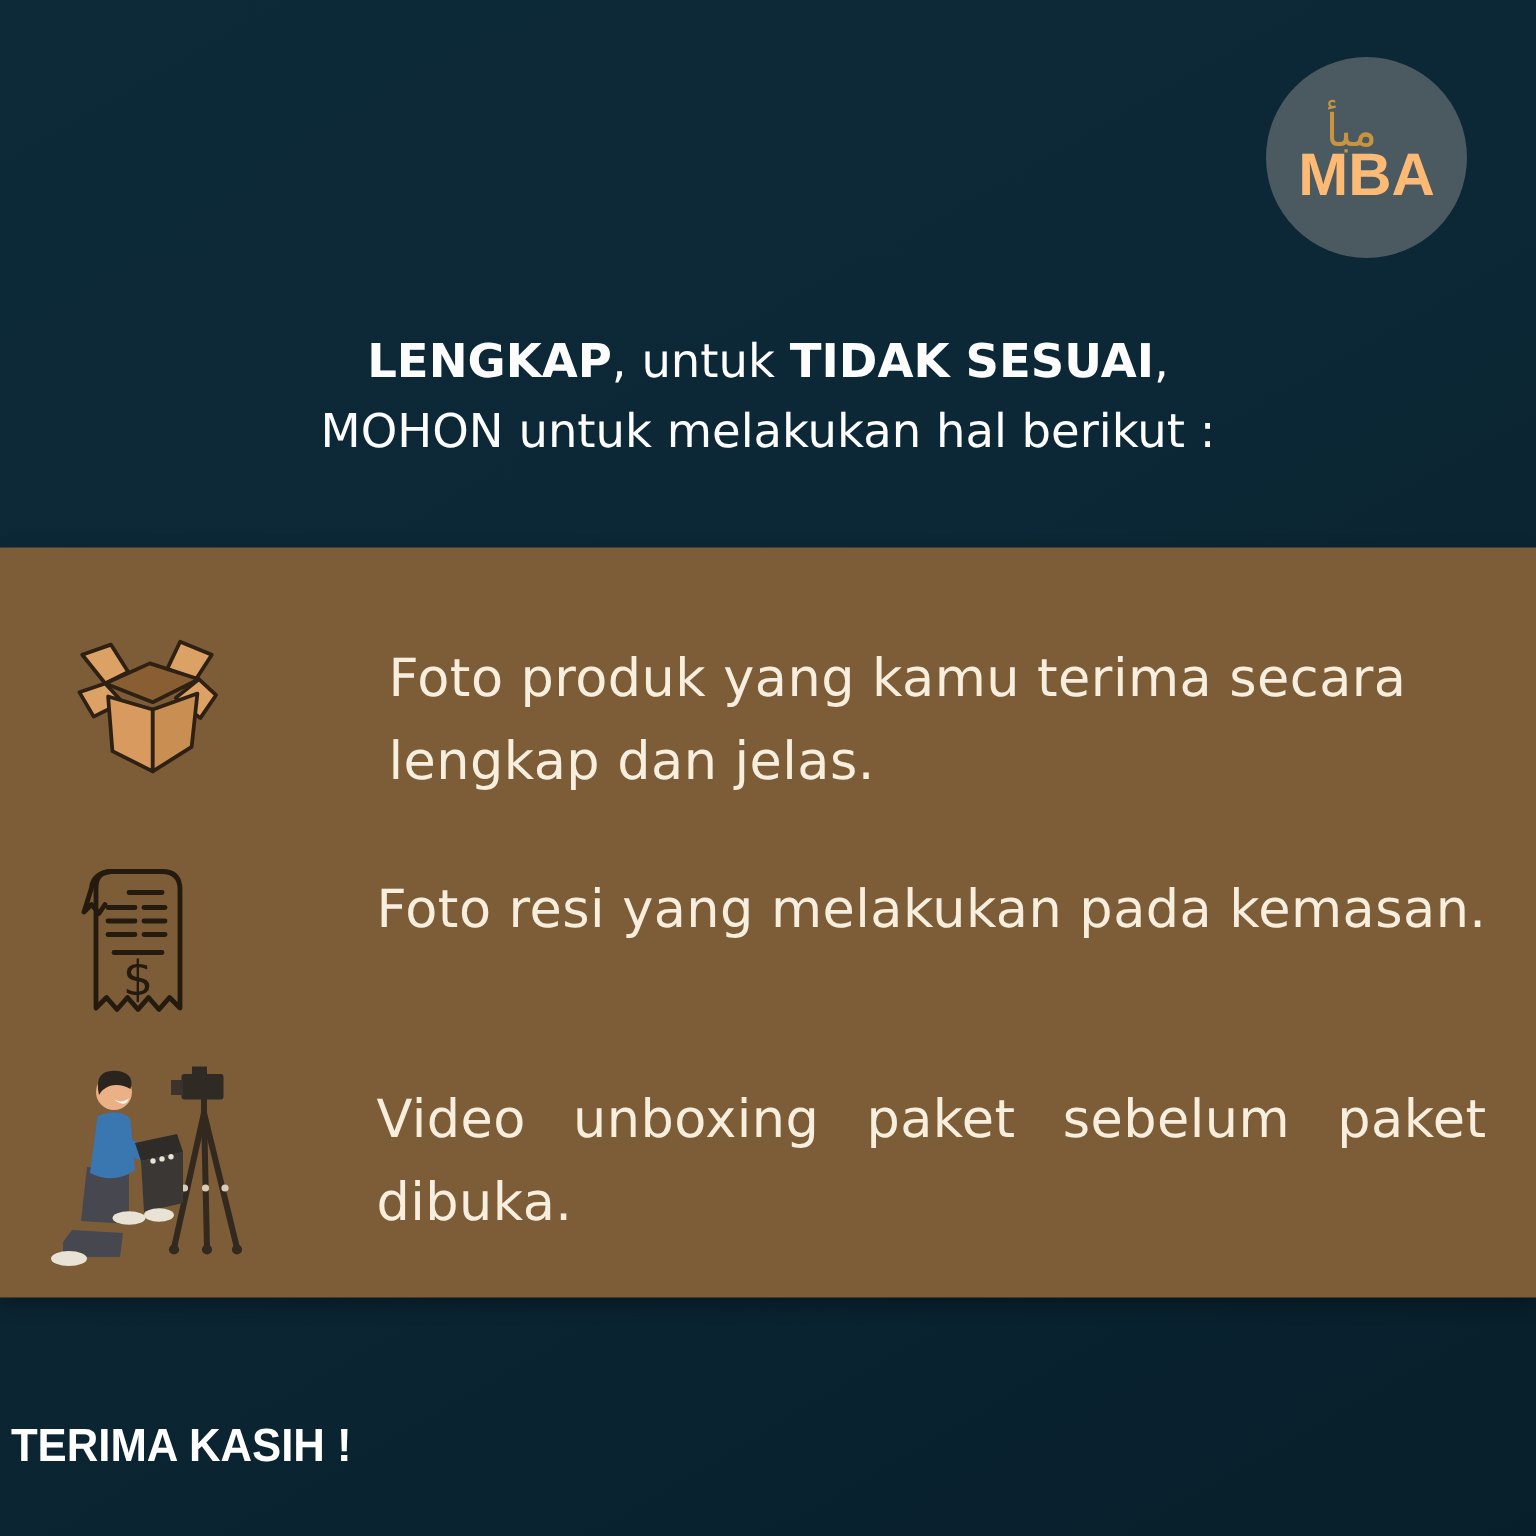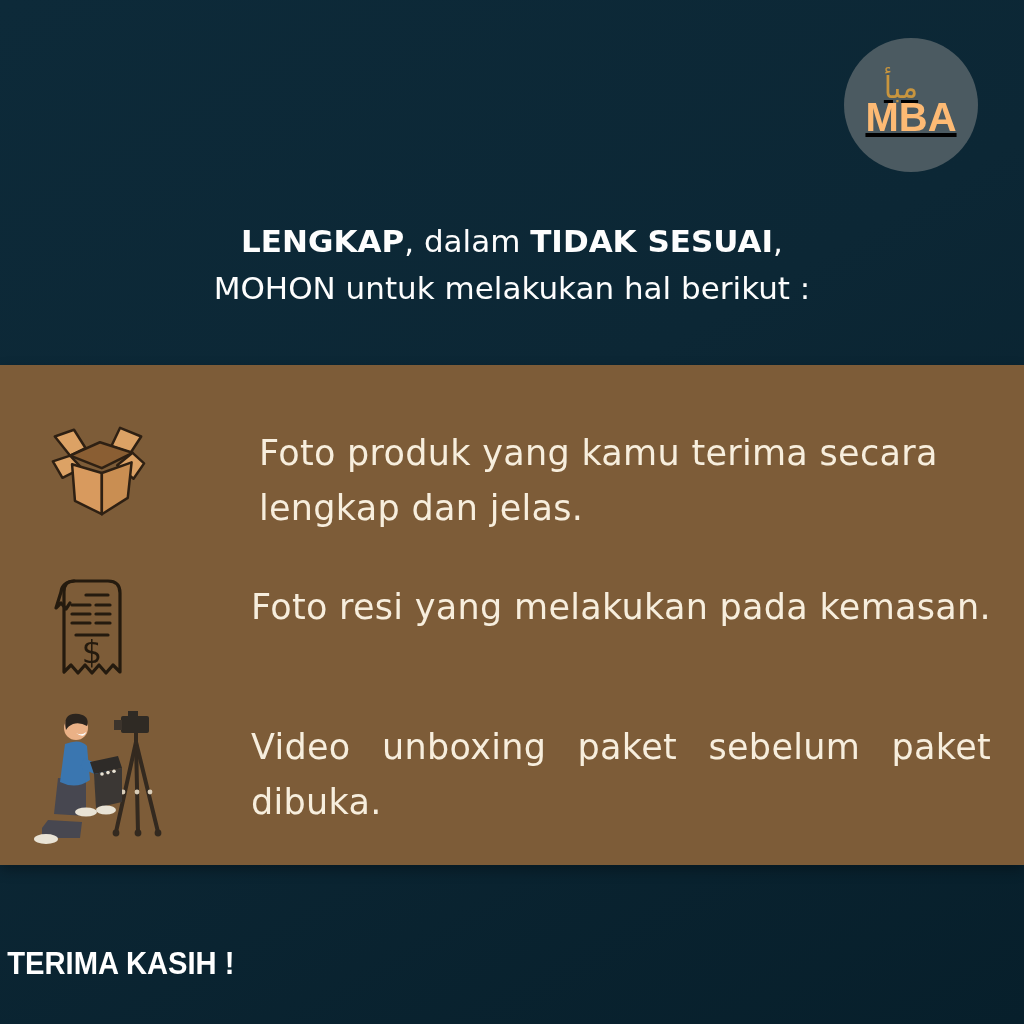--- a/index.html
+++ b/index.html
@@ -9,21 +9,21 @@
     overflow:hidden;
     background:linear-gradient(150deg,#0d2a39 0%, #0c2735 45%, #071f2b 100%);
     font-family:"DejaVu Sans","Liberation Sans",sans-serif;
   }
 
   
   .logo {
     position:absolute; top:38px; right:46px;
     width:134px; height:134px; border-radius:50%;
     background:#4b5a61;
-    display:flex; flex-direction:column; align-items:center; justify-content:center;text-decoration:underline;
+    display:flex; flex-direction:column; align-items:center; justify-content:center;
   }
   .logo-arabic {
     color:#c8953e; font-size:30px; line-height:1;
     transform:translateX(-10px);
     font-family:"DejaVu Sans",sans-serif;
   }
   .logo-text {
     color:#fdba74; font-size:40px; font-weight:700; line-height:1;
     margin-top:-6px; letter-spacing:0px;
     font-family:"Liberation Sans",sans-serif;
@@ -78,21 +78,21 @@
 <body>
 
 <div class="poster">
 
   <div class="logo">
     <div class="logo-arabic">مبأ</div>
     <div class="logo-text">MBA</div>
   </div>
 
   <div class="heading">
-    <div><span class="b">LENGKAP</span><span>, dalam </span><span class="b">TIDAK SESUAI</span><span>,</span></div>
+    <div><span class="b">LENGKAP</span><span>, untuk </span><span class="b">TIDAK SESUAI</span><span>,</span></div>
     <div><span>MOHON untuk melakukan hal berikut :</span></div>
   </div>
 
   <div class="band"></div>
 
   <div class="step-icon i1">
     <svg viewBox="0 0 100 100" width="100%" height="100%">
       <g stroke="#2e2013" stroke-width="2.6" stroke-linejoin="round" stroke-linecap="round">
         <polygon points="21,33 5,13 25,6 37,25" fill="#dca265"></polygon>
         <polygon points="64,23 73,4 95,13 84,30" fill="#dca265"></polygon>

